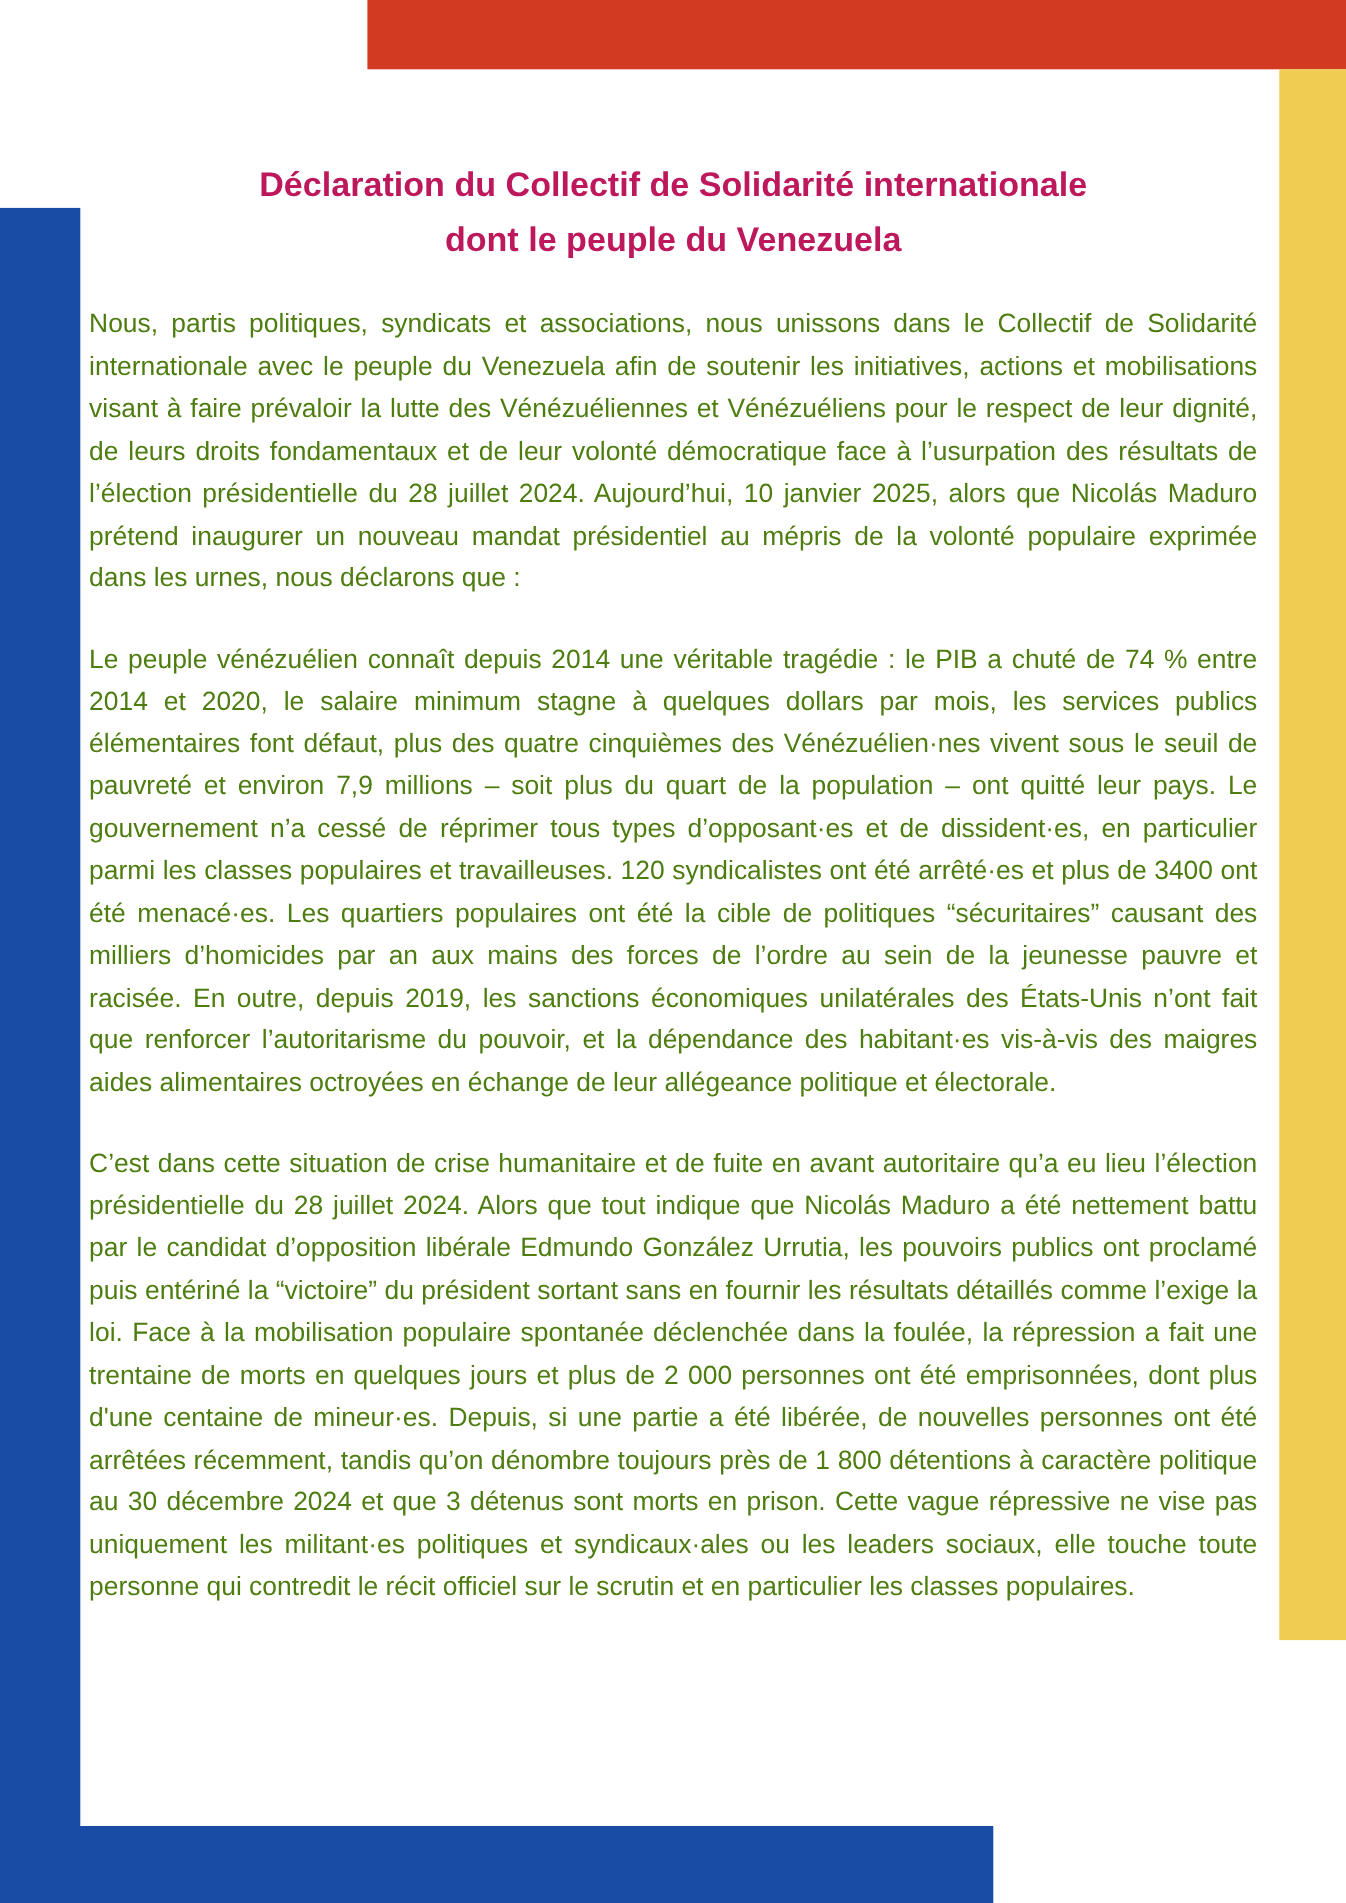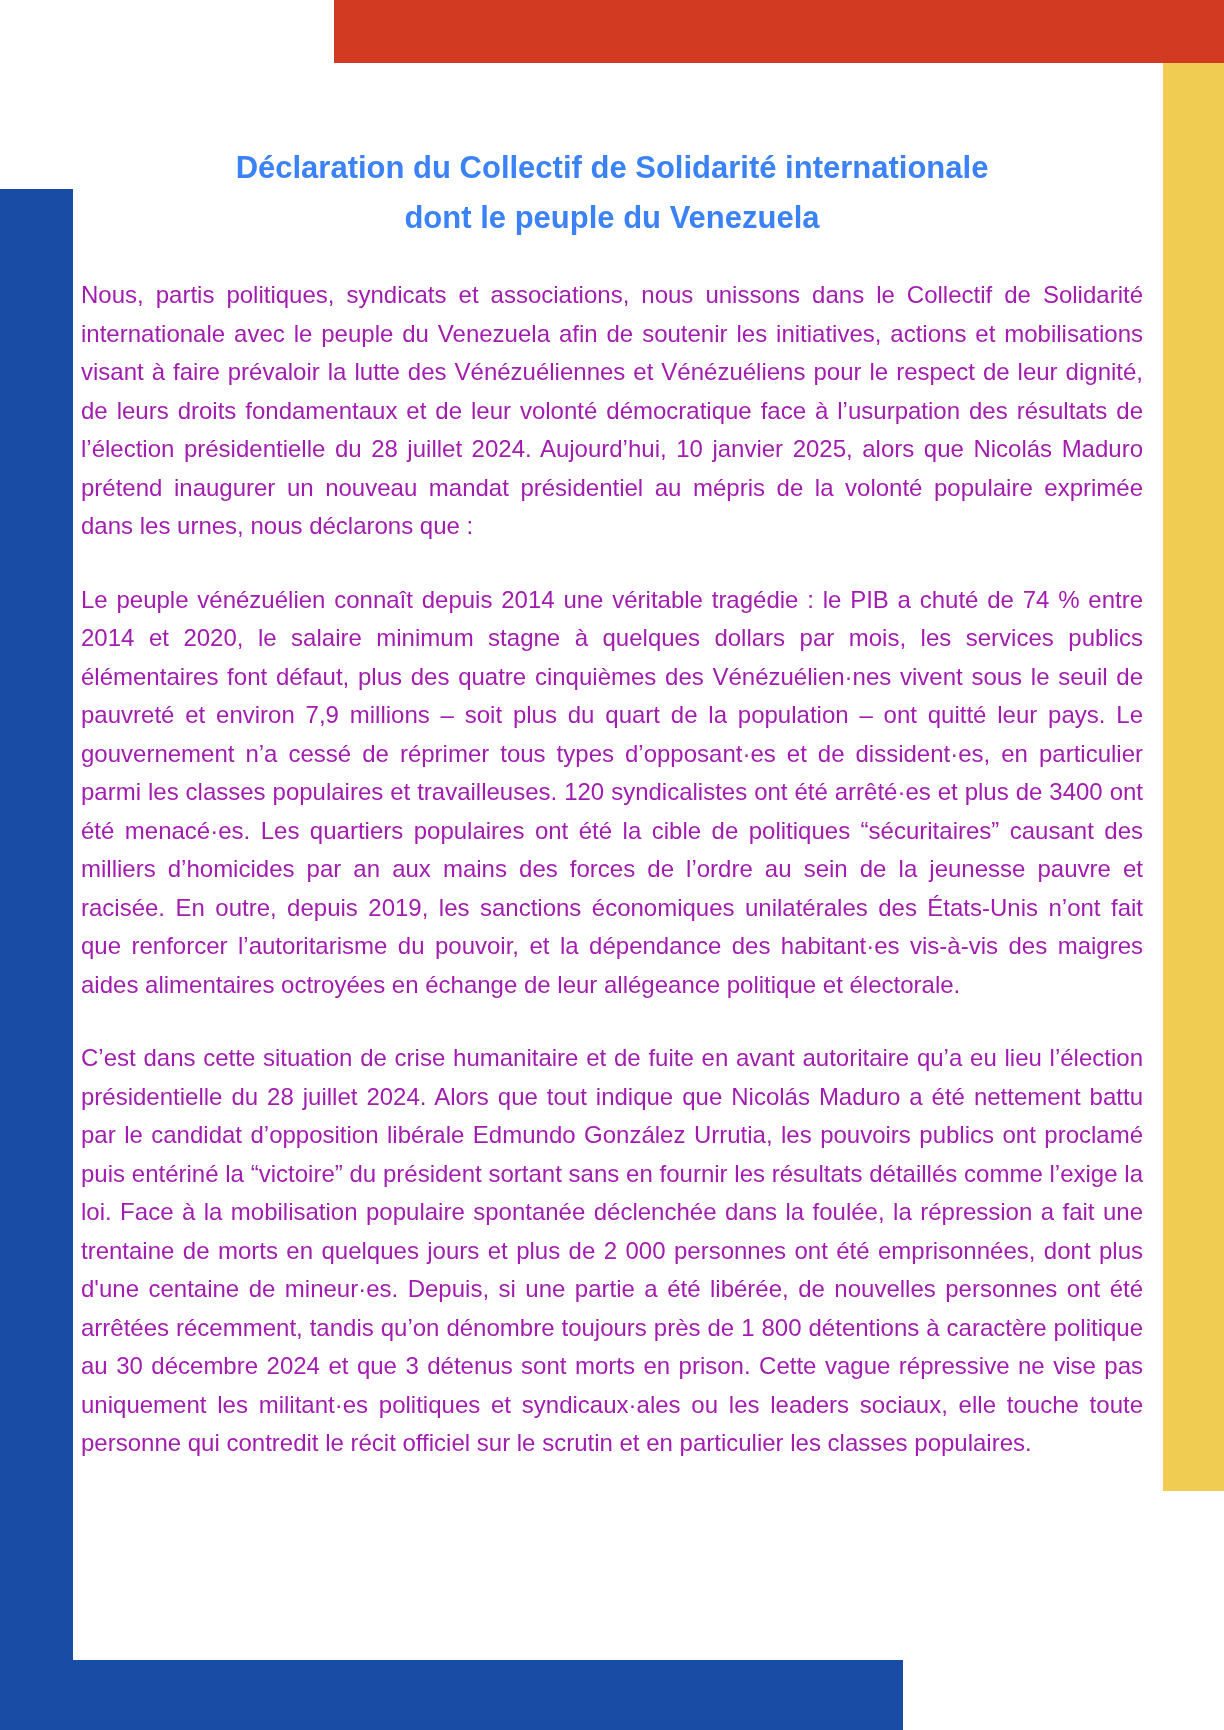--- a/index.html
+++ b/index.html
@@ -36,21 +36,21 @@
   }
   
   .title {
     position: absolute;
     left: 81px; top: 143px; width: 1062px;
     margin: 0;
     text-align: center;
     font-weight: bold;
     font-size: 31px;
     line-height: 50px;
-    color: #3b82f6;
+    color: #be185d;
     letter-spacing: 0px;
   }
   .title-line { display: block; }
   
   .doc-body {
     position: absolute;
     left: 81px; top: 276px; width: 1062px;
     color: #111111;
     font-size: 24px;
     line-height: 38.5px;
@@ -73,19 +73,19 @@
 
   <div class="bar bar-blue-left" style="background-color: rgb(25, 77, 165);"></div>
 
   <div class="bar bar-blue-bottom" style="background-color: rgb(25, 77, 165);"></div>
 
   <h1 class="title">
     <span class="title-line">Déclaration du Collectif de Solidarité internationale</span>
     <span class="title-line">dont le peuple du Venezuela</span>
   </h1>
 
-  <div class="doc-body" style="color: #a21caf;">
+  <div class="doc-body" style="color: #4d7c0f;">
     <p class="para">Nous, partis politiques, syndicats et associations, nous unissons dans le Collectif de Solidarité internationale avec le peuple du Venezuela afin de soutenir les initiatives, actions et mobilisations visant à faire prévaloir la lutte des Vénézuéliennes et Vénézuéliens pour le respect de leur dignité, de leurs droits fondamentaux et de leur volonté démocratique face à l’usurpation des résultats de l’élection présidentielle du 28 juillet 2024. Aujourd’hui, 10 janvier 2025, alors que Nicolás Maduro prétend inaugurer un nouveau mandat présidentiel au mépris de la volonté populaire exprimée dans les urnes, nous déclarons que :</p>
     <p class="para">Le peuple vénézuélien connaît depuis 2014 une véritable tragédie : le PIB a chuté de 74 % entre 2014 et 2020, le salaire minimum stagne à quelques dollars par mois, les services publics élémentaires font défaut, plus des quatre cinquièmes des Vénézuélien·nes vivent sous le seuil de pauvreté et environ 7,9 millions – soit plus du quart de la population – ont quitté leur pays. Le gouvernement n’a cessé de réprimer tous types d’opposant·es et de dissident·es, en particulier parmi les classes populaires et travailleuses. 120 syndicalistes ont été arrêté·es et plus de 3400 ont été menacé·es. Les quartiers populaires ont été la cible de politiques “sécuritaires” causant des milliers d’homicides par an aux mains des forces de l’ordre au sein de la jeunesse pauvre et racisée. En outre, depuis 2019, les sanctions économiques unilatérales des États-Unis n’ont fait que renforcer l’autoritarisme du pouvoir, et la dépendance des habitant·es vis-à-vis des maigres aides alimentaires octroyées en échange de leur allégeance politique et électorale.</p>
     <p class="para">C’est dans cette situation de crise humanitaire et de fuite en avant autoritaire qu’a eu lieu l’élection présidentielle du 28 juillet 2024. Alors que tout indique que Nicolás Maduro a été nettement battu par le candidat d’opposition libérale Edmundo González Urrutia, les pouvoirs publics ont proclamé puis entériné la “victoire” du président sortant sans en fournir les résultats détaillés comme l’exige la loi. Face à la mobilisation populaire spontanée déclenchée dans la foulée, la répression a fait une trentaine de morts en quelques jours et plus de 2 000 personnes ont été emprisonnées, dont plus d'une centaine de mineur·es. Depuis, si une partie a été libérée, de nouvelles personnes ont été arrêtées récemment, tandis qu’on dénombre toujours près de 1 800 détentions à caractère politique au 30 décembre 2024 et que 3 détenus sont morts en prison. Cette vague répressive ne vise pas uniquement les militant·es politiques et syndicaux·ales ou les leaders sociaux, elle touche toute personne qui contredit le récit officiel sur le scrutin et en particulier les classes populaires.</p>
   </div>
 
 </div>
 
 </body></html>

